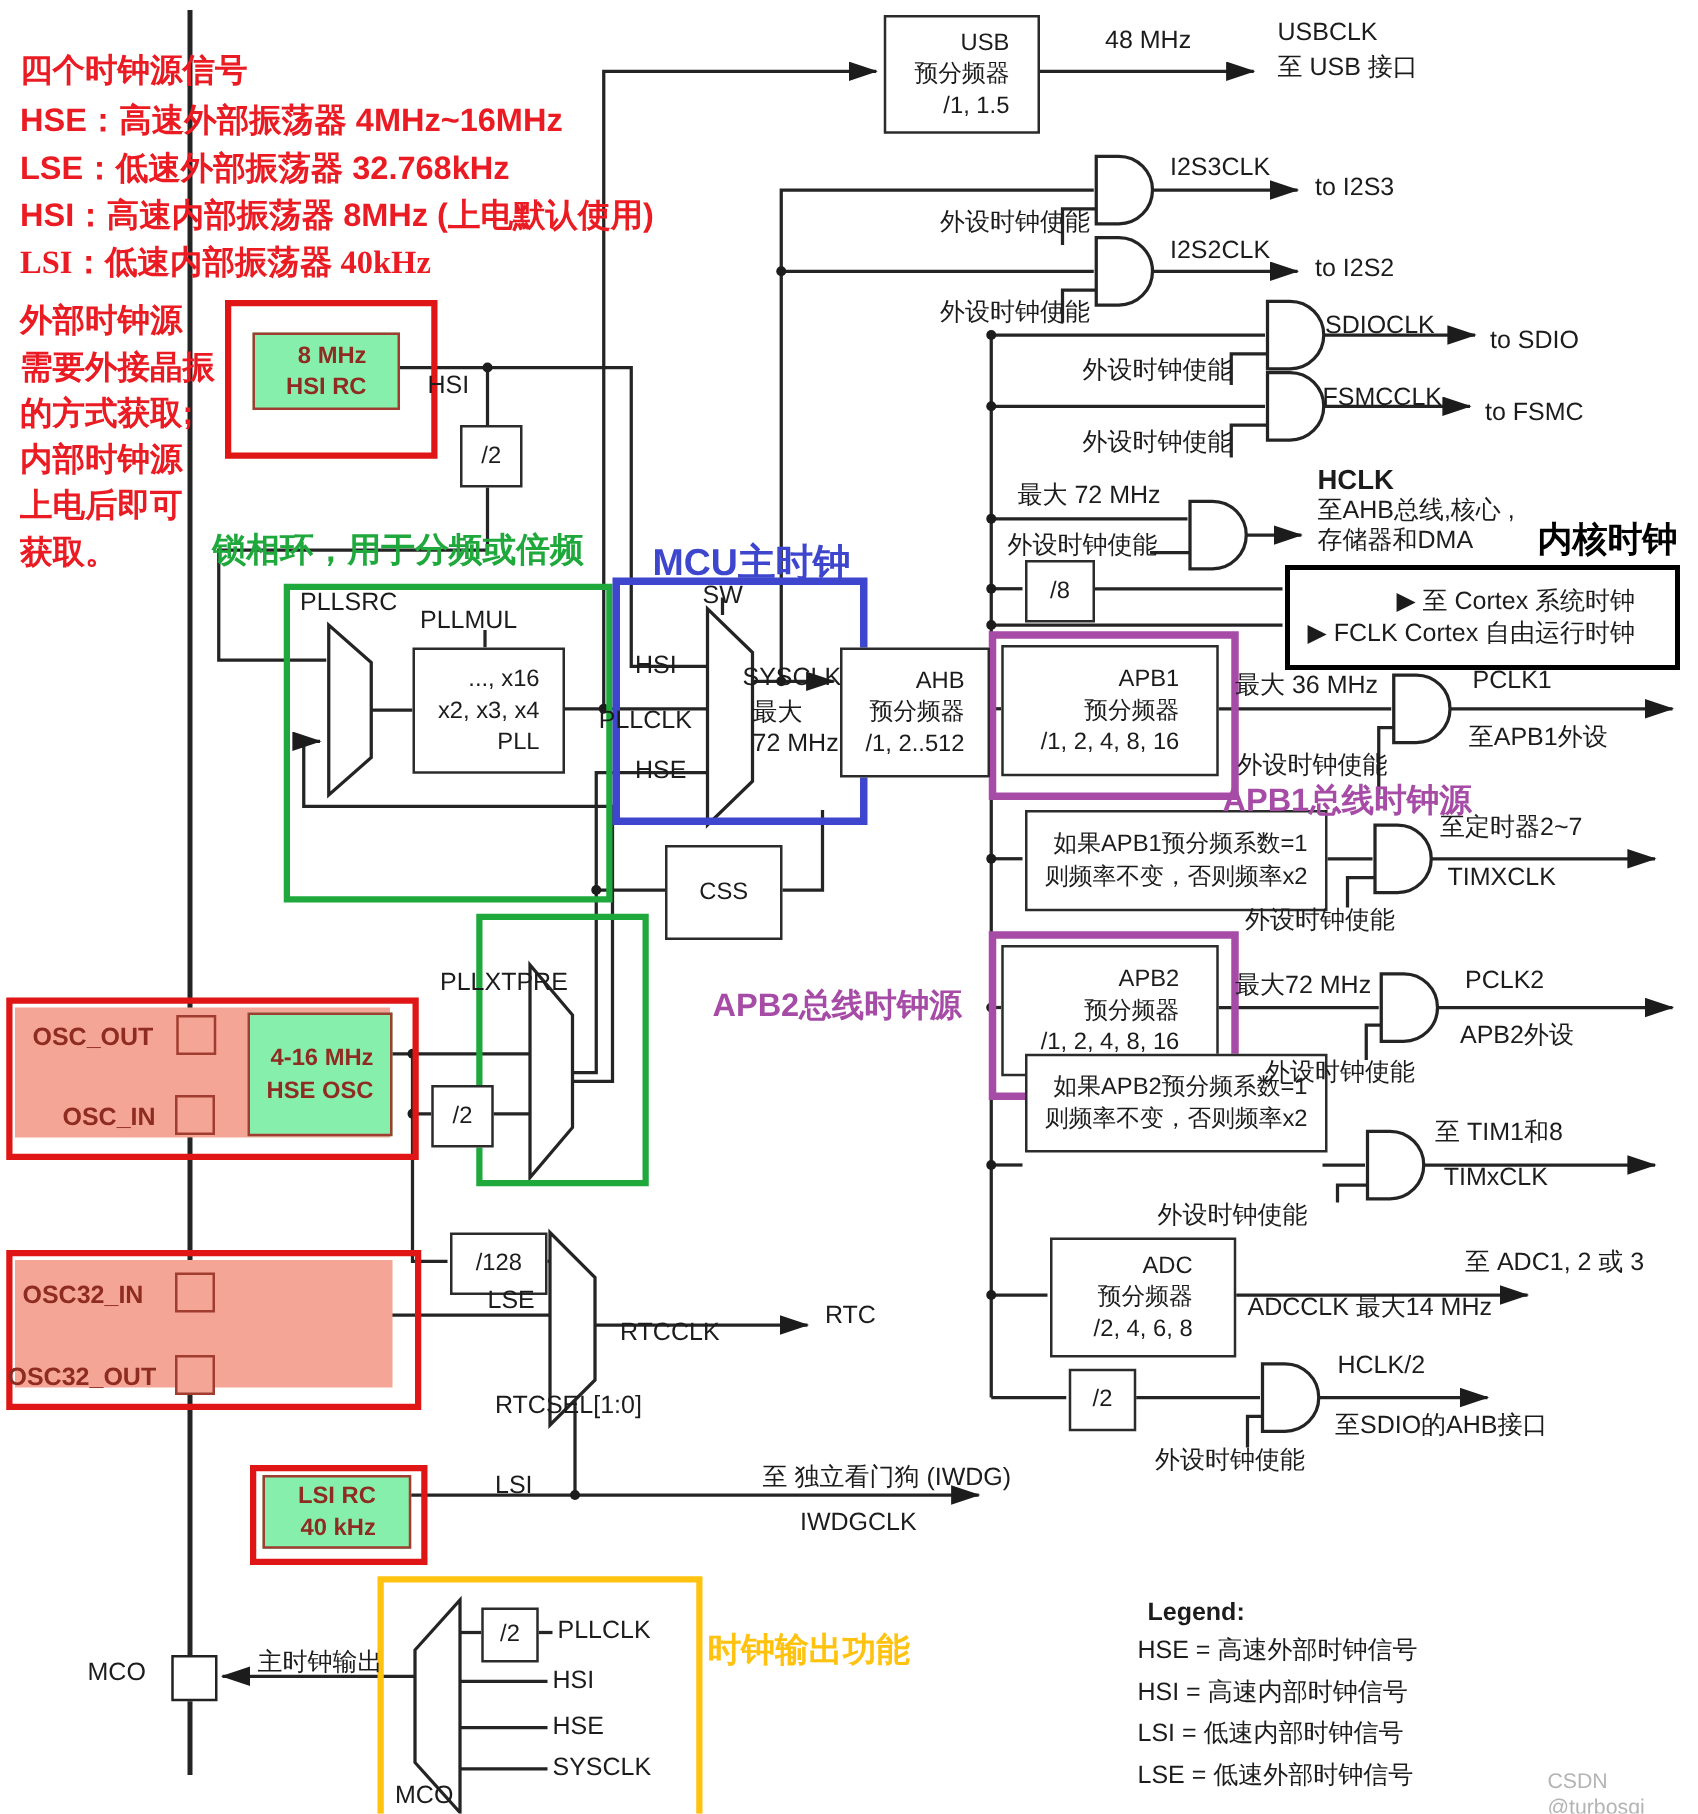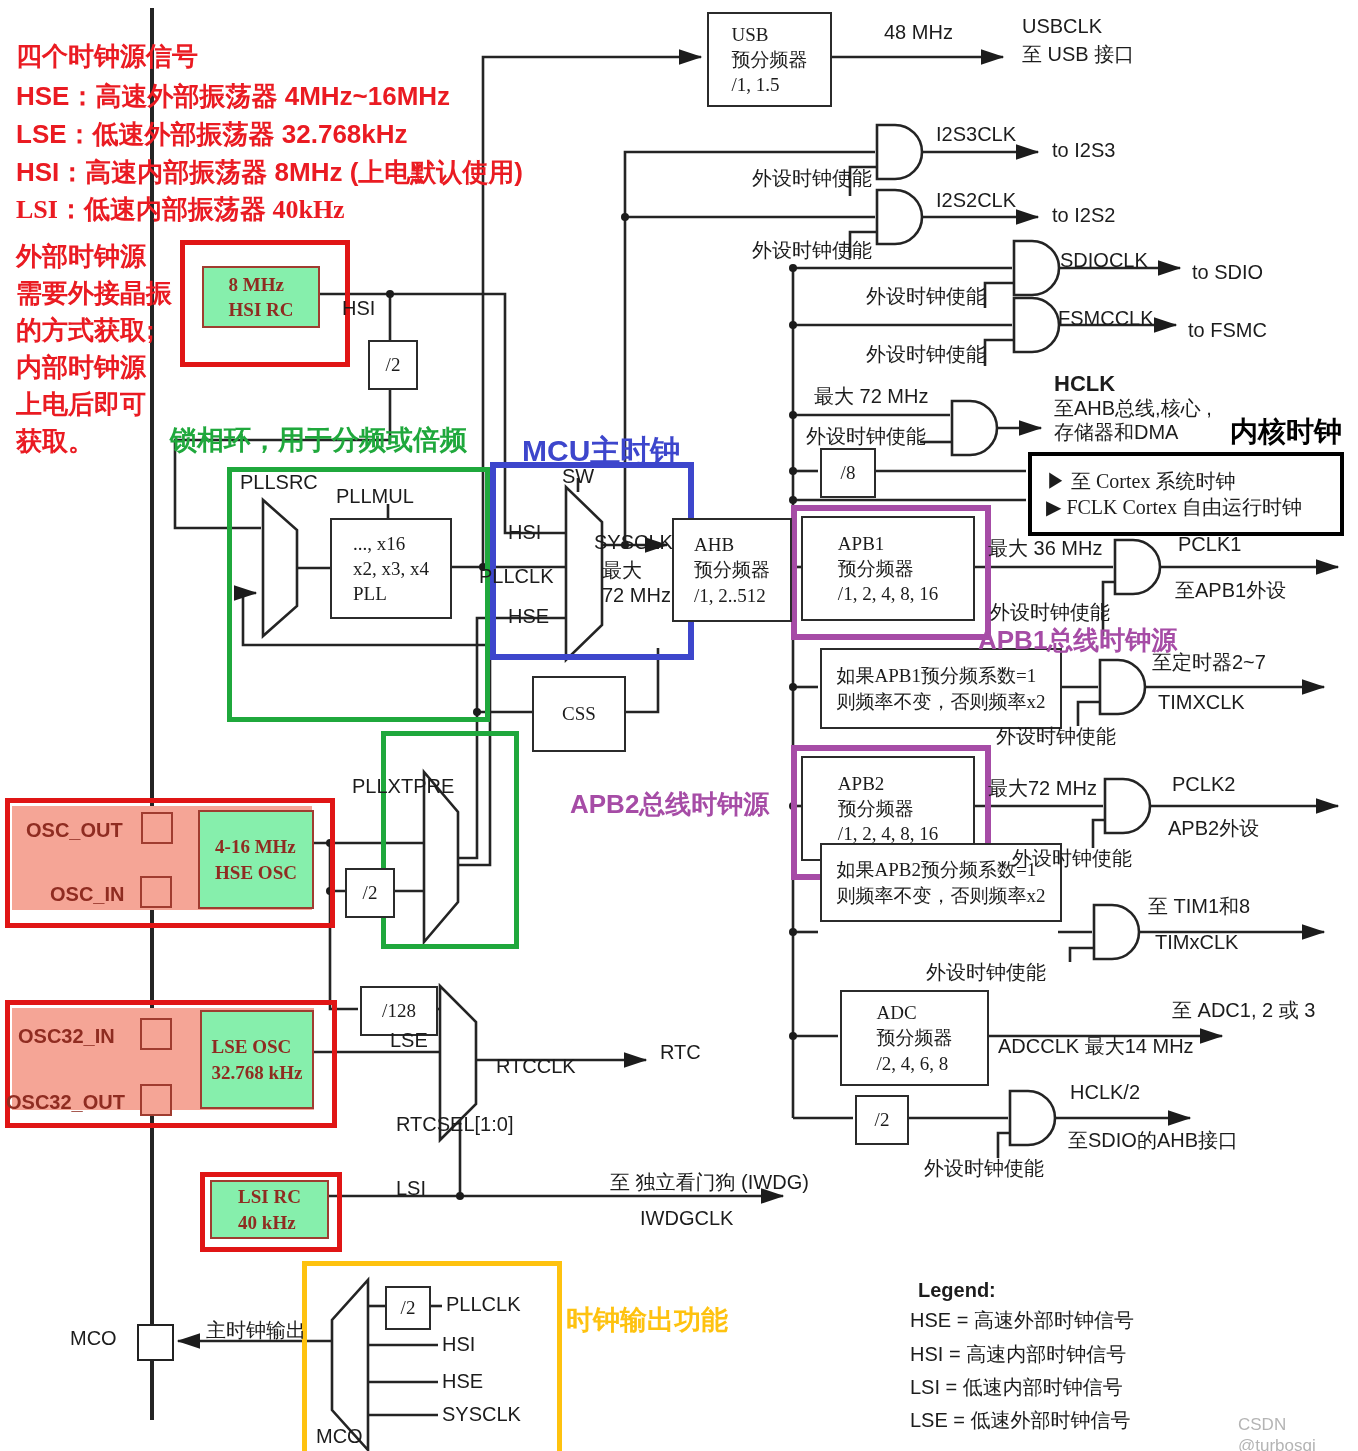--- a/index.html
+++ b/index.html
@@ -3,21 +3,21 @@
 <meta charset="utf-8">
 <style>
   html,body{margin:0;padding:0;background:#ffffff;}
   #stage{position:relative;width:1358px;height:1451px;background:#ffffff;overflow:hidden;
          font-family:"Liberation Sans","DejaVu Sans",sans-serif;}
   #wires{position:absolute;left:0;top:0;z-index:1;}
   .frame{position:absolute;z-index:3;border-style:solid;pointer-events:none;}
   .area{position:absolute;z-index:2;}
   .box{position:absolute;z-index:4;background:#ffffff;border:2.5px solid #2b2b2b;color:#1c1c1c;
        display:flex;flex-direction:column;align-items:center;justify-content:center;
-       font-size:19px;font-weight:500;line-height:1.32;text-align:left;white-space:pre-line;font-family:Liberation Serif, serif;}
+       font-size:19px;font-weight:500;line-height:1.32;text-align:right;white-space:pre-line;}
   .box.pinkbox{background:#86efac;border:2.5px solid #a03c30;color:#8f2c21;font-weight:700;}
   .box.blackbox{border:4px solid #000;align-items:flex-start;justify-content:space-around;
        padding-left:14px;font-size:20px;font-weight:500;}
   .pin{position:absolute;z-index:5;border:2.5px solid #a03c30;background:#f5a596;}
   .pin.whitepin{border:2.5px solid #222;background:#fff;}
   .lbl{position:absolute;z-index:6;color:#1c1c1c;font-size:20px;font-weight:500;
        white-space:pre-line;line-height:1.25;}
   .lbl.red{color:#ea1b22;font-weight:700;font-size:26px;line-height:1.42;margin-left:10px;}
   .lbl.green{color:#1fa83c;font-weight:700;font-size:27px;}
   .lbl.blue{color:#3d46cc;font-weight:700;font-size:30px;}
@@ -215,22 +215,20 @@
     <div class="box" style="left: 855px; top: 1095px; width: 50px; height: 46px;">/2</div>
     <div class="box" style="left: 345px; top: 868px; width: 46px; height: 46px;">/2</div>
     <div class="box" style="left: 360px; top: 986px; width: 74px; height: 46px;">/128</div>
     <div class="box" style="left: 385px; top: 1286px; width: 42px; height: 40px;">/2</div>
     <div class="box blackbox" style="left: 1028px; top: 452px; width: 294px; height: 76px;">▶ 至 Cortex 系统时钟
 ▶ FCLK Cortex 自由运行时钟</div>
     <div class="box pinkbox" style="left: 202px; top: 266px; width: 114px; height: 58px;">8 MHz
 HSI RC</div>
     <div class="box pinkbox" style="left: 198px; top: 810px; width: 112px; height: 95px;">4-16 MHz
 HSE OSC</div>
-    <div class="box pinkbox" style="left: 200px; top: 1010px; width: 110px; height: 95px;">LSE OSC
-32.768 kHz</div>
     <div class="box pinkbox" style="left: 210px; top: 1180px; width: 115px; height: 55px;">LSI RC
 40 kHz</div>
     <div class="lbl red" style="left: 6px; top: 38px;">四个时钟源信号</div>
     <div class="lbl red" style="left: 6px; top: 78px;">HSE：高速外部振荡器 4MHz~16MHz</div>
     <div class="lbl red" style="left: 6px; top: 116px;">LSE：低速外部振荡器 32.768kHz</div>
     <div class="lbl red" style="left: 6px; top: 154px;">HSI：高速内部振荡器 8MHz (上电默认使用)</div>
     <div class="lbl red" style="left: 6px; top: 192px; font-family: Liberation Serif, serif;">LSI：低速内部振荡器 40kHz</div>
     <div class="lbl red" style="left: 6px; top: 238px;">外部时钟源
 需要外接晶振
 的方式获取;

